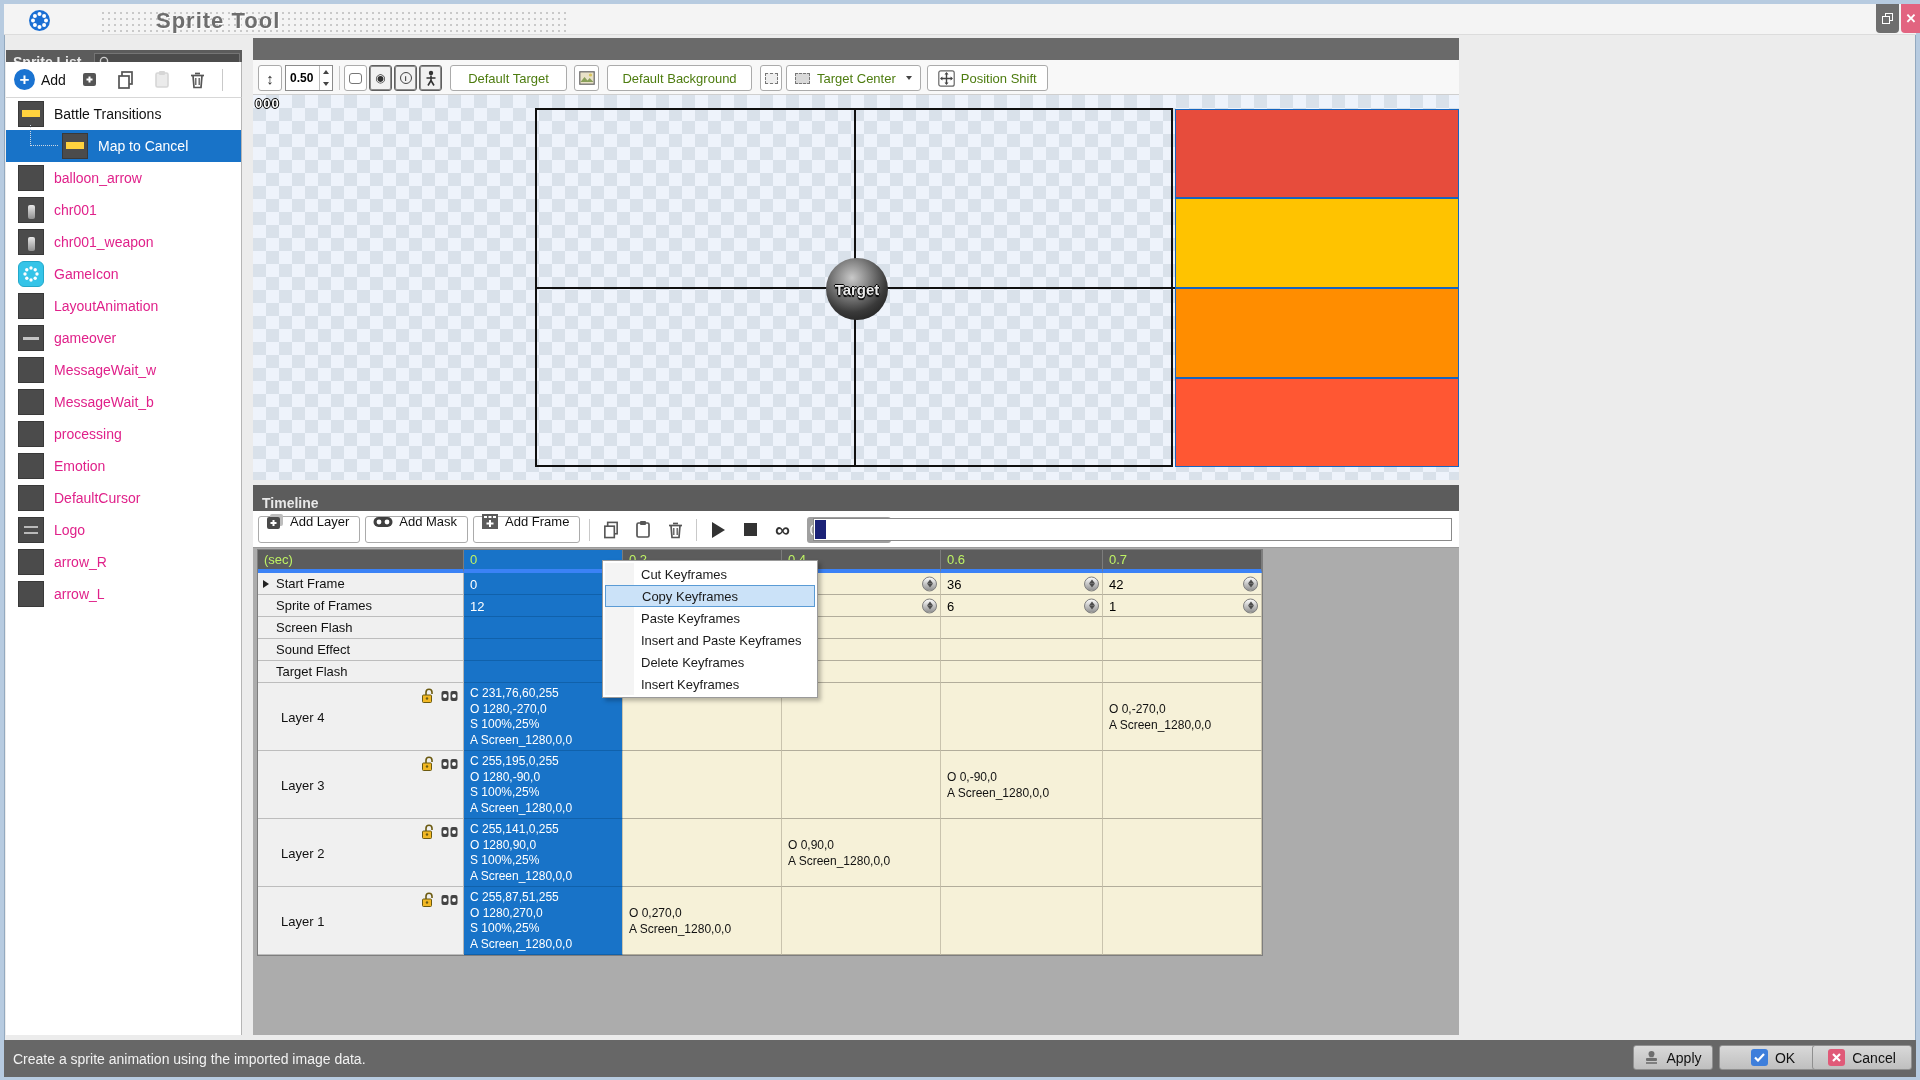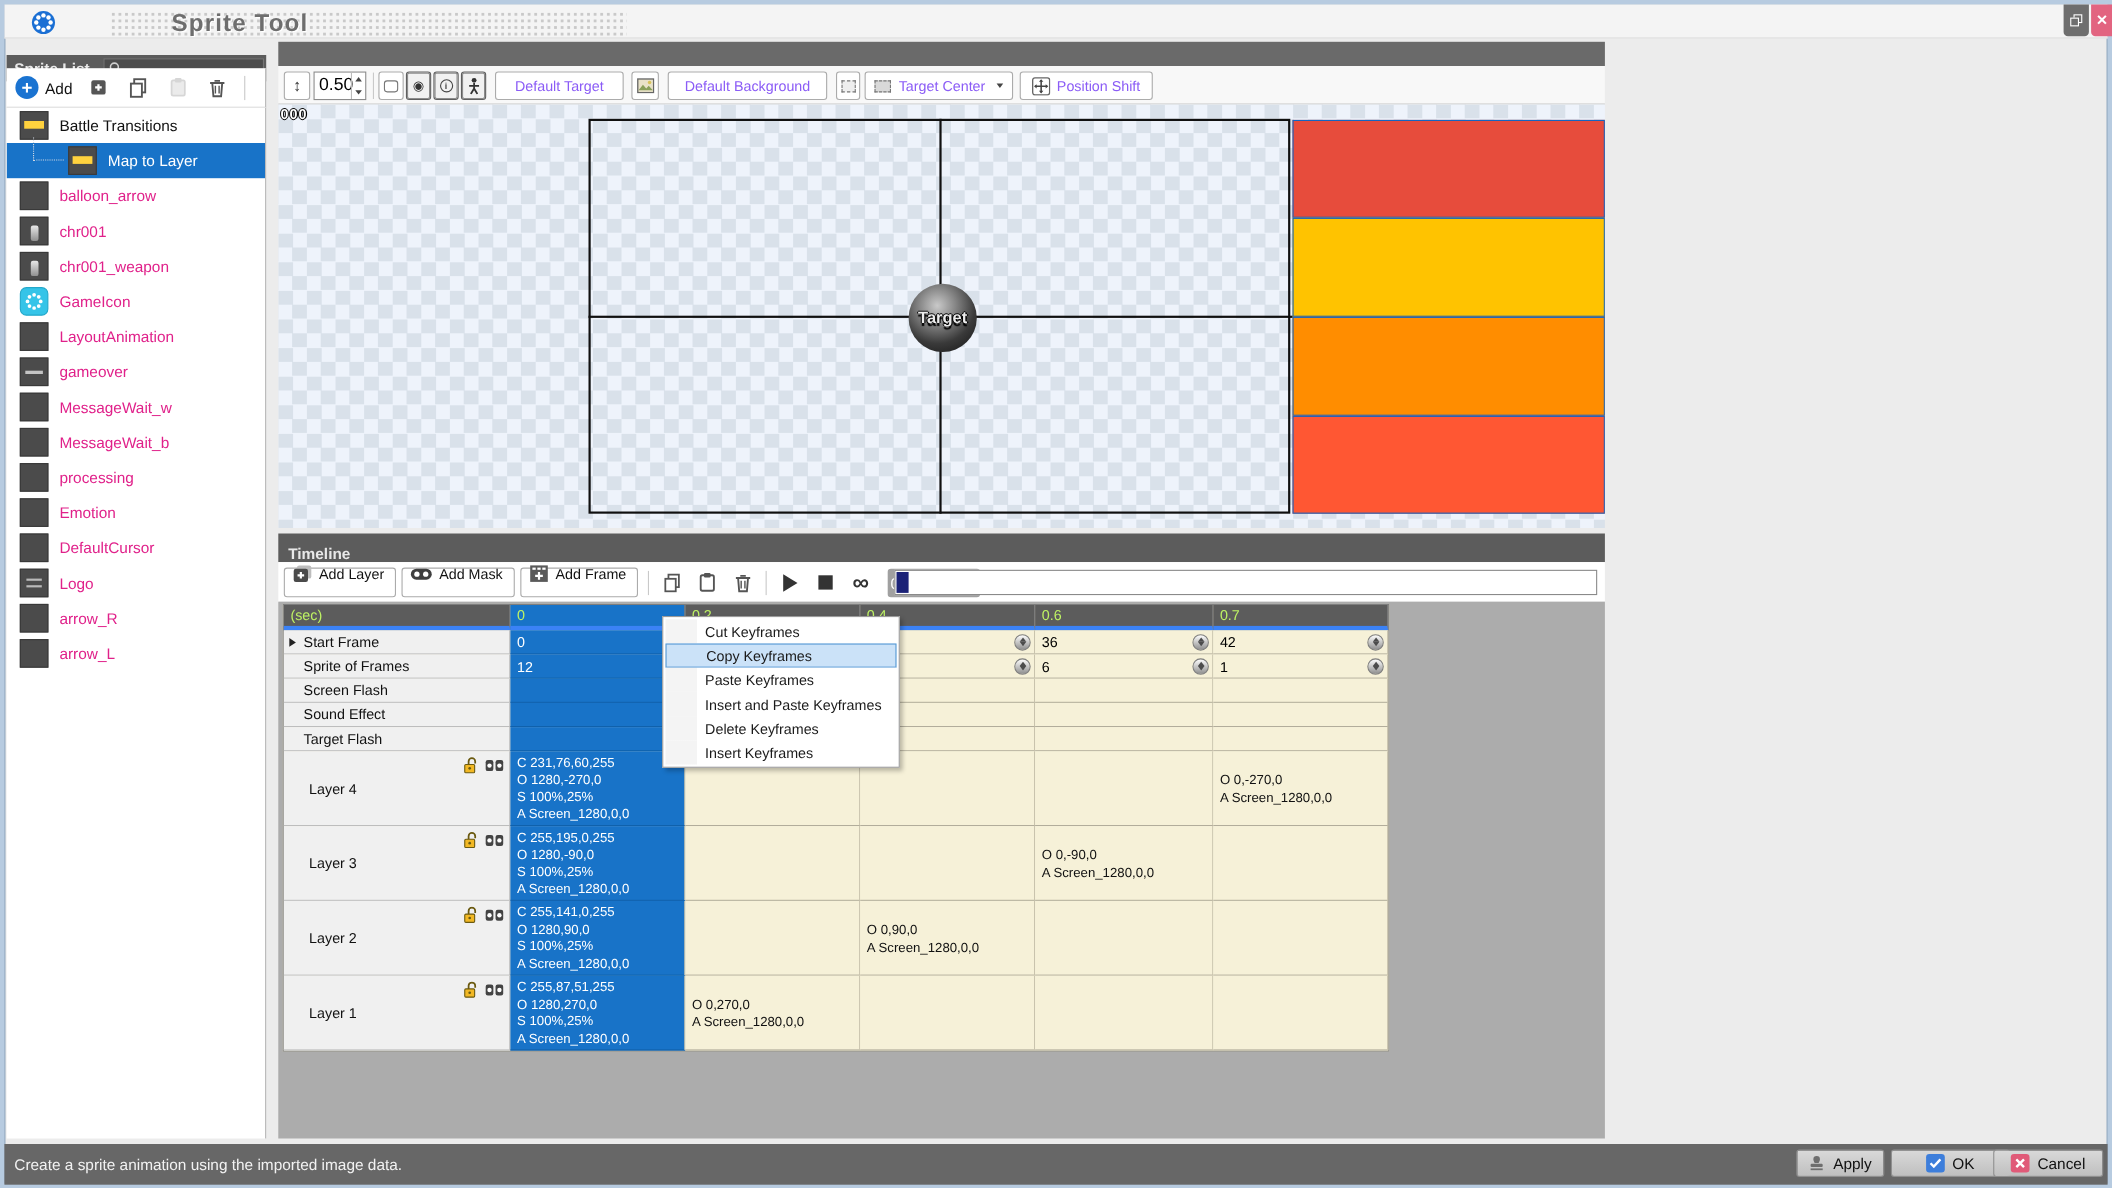--- a/index.html
+++ b/index.html
@@ -48,23 +48,23 @@
   .th.gametext::after{content:"";position:absolute;left:4px;right:4px;top:11px;height:3px;background:#c4c4c4;}
   .th.lines::after{content:"";position:absolute;left:5px;right:5px;top:8px;height:2px;background:#b9b9b9;box-shadow:0 6px 0 #b9b9b9;}
 
   
   .dock-strip{position:absolute;left:253px;top:38px;width:1206px;height:22px;background:#6a6a6a;}
   .cv-toolbar{position:absolute;left:253px;top:60px;width:1206px;height:35px;background:#f8f8f8;border-bottom:1px solid #cfcfcf;}
   .cv-toolbar .row{position:absolute;left:0;top:5px;height:26px;display:flex;align-items:center;}
   .tool-ic{height:26px;border:1px solid #ababab;background:#fff;border-radius:3px;display:flex;align-items:center;justify-content:center;cursor:pointer;}
   .tool-ic.pressed{border-color:#5f5f5f;box-shadow:inset 0 0 0 1px #8c8c8c;background:#f1f1f1;}
   .tbtn{height:26px;border:1px solid #ababab;background:#fff;border-radius:3px;display:flex;align-items:center;justify-content:center;
-        font-size:13px;color:#8b5cf6;padding:0 12px;cursor:pointer;white-space:nowrap;}
+        font-size:13px;color:#4d7c0f;padding:0 12px;cursor:pointer;white-space:nowrap;}
   .spinbox{width:48px;height:26px;border:1px solid #8b8b8b;background:#fff;position:relative;display:flex;align-items:center;}
-  .spinbox .val{font-size:16px;margin-left:4px;}
+  .spinbox .val{font-size:12px;margin-left:4px;font-weight:bold;}
   .spin-ud{position:absolute;right:0;top:0;width:13px;height:100%;border-left:1px solid #bbb;display:flex;flex-direction:column;}
   .spin-ud i{flex:1;display:flex;align-items:center;justify-content:center;}
   .tri-up{width:0;height:0;border-left:3.5px solid transparent;border-right:3.5px solid transparent;border-bottom:4px solid #444;}
   .tri-dn{width:0;height:0;border-left:3.5px solid transparent;border-right:3.5px solid transparent;border-top:4px solid #444;}
   .cvsep{width:1px;height:24px;background:#c9c9c9;}
   .inbox{border:1.6px solid #555;border-radius:3px;}
   .dashedbox{border:1.4px dashed #777;background:#eee;}
 
   .canvas{position:absolute;left:253px;top:95px;width:1206px;height:385px;overflow:hidden;
       background-image:conic-gradient(#d9e1ea 25%,#eef3fb 0 50%,#d9e1ea 0 75%,#eef3fb 0);background-size:26px 26px;}
@@ -217,21 +217,21 @@
   </div>
 
   <div class="sb-list">
     <div class="sl-item">
       <div class="th yellowbar"></div>
       <span class="lbl">Battle Transitions</span>
     </div>
     <div class="sl-item selected">
       <div class="tree-elbow"></div>
       <div class="th yellowbar"></div>
-      <span class="lbl">Map to Layer</span>
+      <span class="lbl">Map to Cancel</span>
     </div>
     <div class="sl-item pink">
       <div class="th"></div>
       <span class="lbl">balloon_arrow</span>
     </div>
     <div class="sl-item pink">
       <div class="th sprite"></div>
       <span class="lbl">chr001</span>
     </div>
     <div class="sl-item pink">

